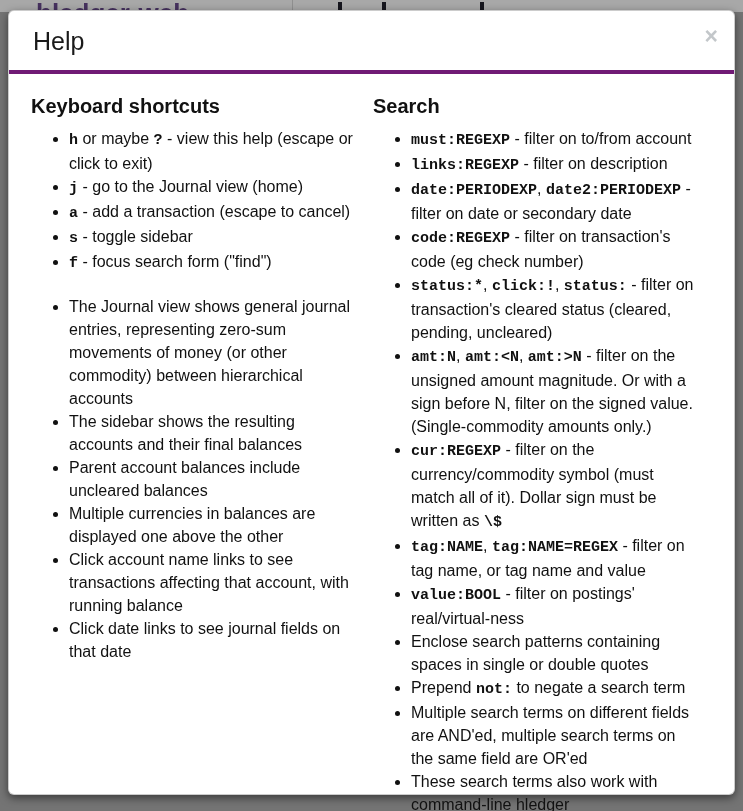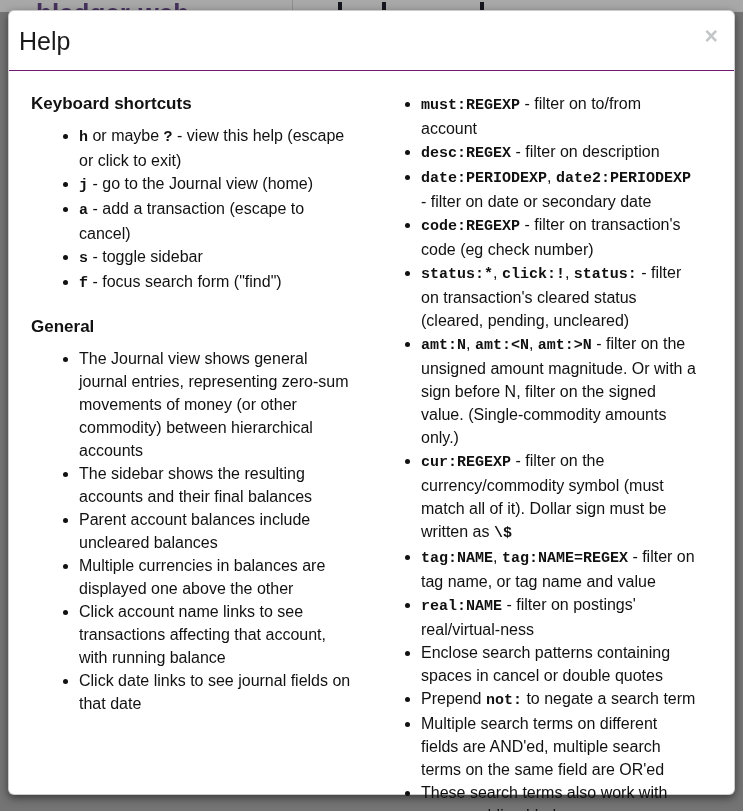--- a/index.html
+++ b/index.html
@@ -29,42 +29,41 @@
 
   
   .modal {
     position:absolute; left:8px; top:10px; width:727px; height:785px;
     background:#ffffff; border-radius:6px;
     border:1px solid rgba(0,0,0,.2);
     box-shadow:0 3px 9px rgba(0,0,0,.5);
   }
   .modal-header {
     position:relative;
-    padding:16px 20px 15px 10px;
-    border-bottom:1px solid #701a75;
+    padding:16px 20px 15px 24px;
+    border-bottom:4px solid #701a75;
   }
   .modal-title { font-size:25px; font-weight:400; color:#1a1a1a; line-height:28px; }
   .close-btn {
     position:absolute; top:14px; right:16px;
     background:none; border:none; cursor:pointer;
     font-size:23px; font-weight:bold; color:#c3c7ca;
     line-height:23px; font-family:inherit;
   }
   .modal-body { padding:21px 19px 20px 22px; }
   .cols { display:flex; }
   .col { width:50%; padding-right:18px; }
   .sec-heading {
-    font-size:17px; font-weight:bold; color:#111;
+    font-size:20px; font-weight:bold; color:#111;
     line-height:23px; margin:0 0 9px 0;
   }
   .col ul { margin:0 0 20px 0; padding-left:38px; }
   .col li {
     font-size:16px; line-height:23px; color:#111;
     list-style-type:disc;
-    margin-left:10px;
   }
   .col code {
     font-family:"Liberation Mono","DejaVu Sans Mono",monospace;
     font-weight:bold; font-size:15px; color:#111;
     background:none; white-space:nowrap;
   }
 </style>
 </head>
 <body>
 
@@ -85,42 +84,42 @@
     <div class="cols">
       <div class="col">
           <div class="sec-heading">Keyboard shortcuts</div>
           <ul>
             <li><code>h</code> or maybe <code>?</code> - view this help (escape or click to exit)</li>
             <li><code>j</code> - go to the Journal view (home)</li>
             <li><code>a</code> - add a transaction (escape to cancel)</li>
             <li><code>s</code> - toggle sidebar</li>
             <li><code>f</code> - focus search form ("find")</li>
           </ul>
-          <div class="sec-heading">General</div>
           <ul>
             <li>The Journal view shows general journal entries, representing zero-sum movements of money (or other commodity) between hierarchical accounts</li>
             <li>The sidebar shows the resulting accounts and their final balances</li>
             <li>Parent account balances include uncleared balances</li>
             <li>Multiple currencies in balances are displayed one above the other</li>
             <li>Click account name links to see transactions affecting that account, with running balance</li>
             <li>Click date links to see journal fields on that date</li>
           </ul>
         </div>
       <div class="col">
+          <div class="sec-heading">Search</div>
           <ul>
             <li><code>must:REGEXP</code> - filter on to/from account</li>
-            <li><code>desc:REGEX</code> - filter on description</li>
+            <li><code>links:REGEXP</code> - filter on description</li>
             <li><code>date:PERIODEXP</code>, <code>date2:PERIODEXP</code> - filter on date or secondary date</li>
             <li><code>code:REGEXP</code> - filter on transaction's code (eg check number)</li>
             <li><code>status:*</code>, <code>click:!</code>, <code>status:</code> - filter on transaction's cleared status (cleared, pending, uncleared)</li>
             <li><code>amt:N</code>, <code>amt:&lt;N</code>, <code>amt:&gt;N</code> - filter on the unsigned amount magnitude. Or with a sign before N, filter on the signed value. (Single-commodity amounts only.)</li>
             <li><code>cur:REGEXP</code> - filter on the currency/commodity symbol (must match all of it). Dollar sign must be written as <code>\$</code></li>
             <li><code>tag:NAME</code>, <code>tag:NAME=REGEX</code> - filter on tag name, or tag name and value</li>
-            <li><code>real:NAME</code> - filter on postings' real/virtual-ness</li>
-            <li>Enclose search patterns containing spaces in cancel or double quotes</li>
+            <li><code>value:BOOL</code> - filter on postings' real/virtual-ness</li>
+            <li>Enclose search patterns containing spaces in single or double quotes</li>
             <li>Prepend <code>not:</code> to negate a search term</li>
             <li>Multiple search terms on different fields are AND'ed, multiple search terms on the same field are OR'ed</li>
             <li>These search terms also work with command-line hledger</li>
           </ul>
         </div>
     </div>
   </div>
 </div>
 
 </body></html>

